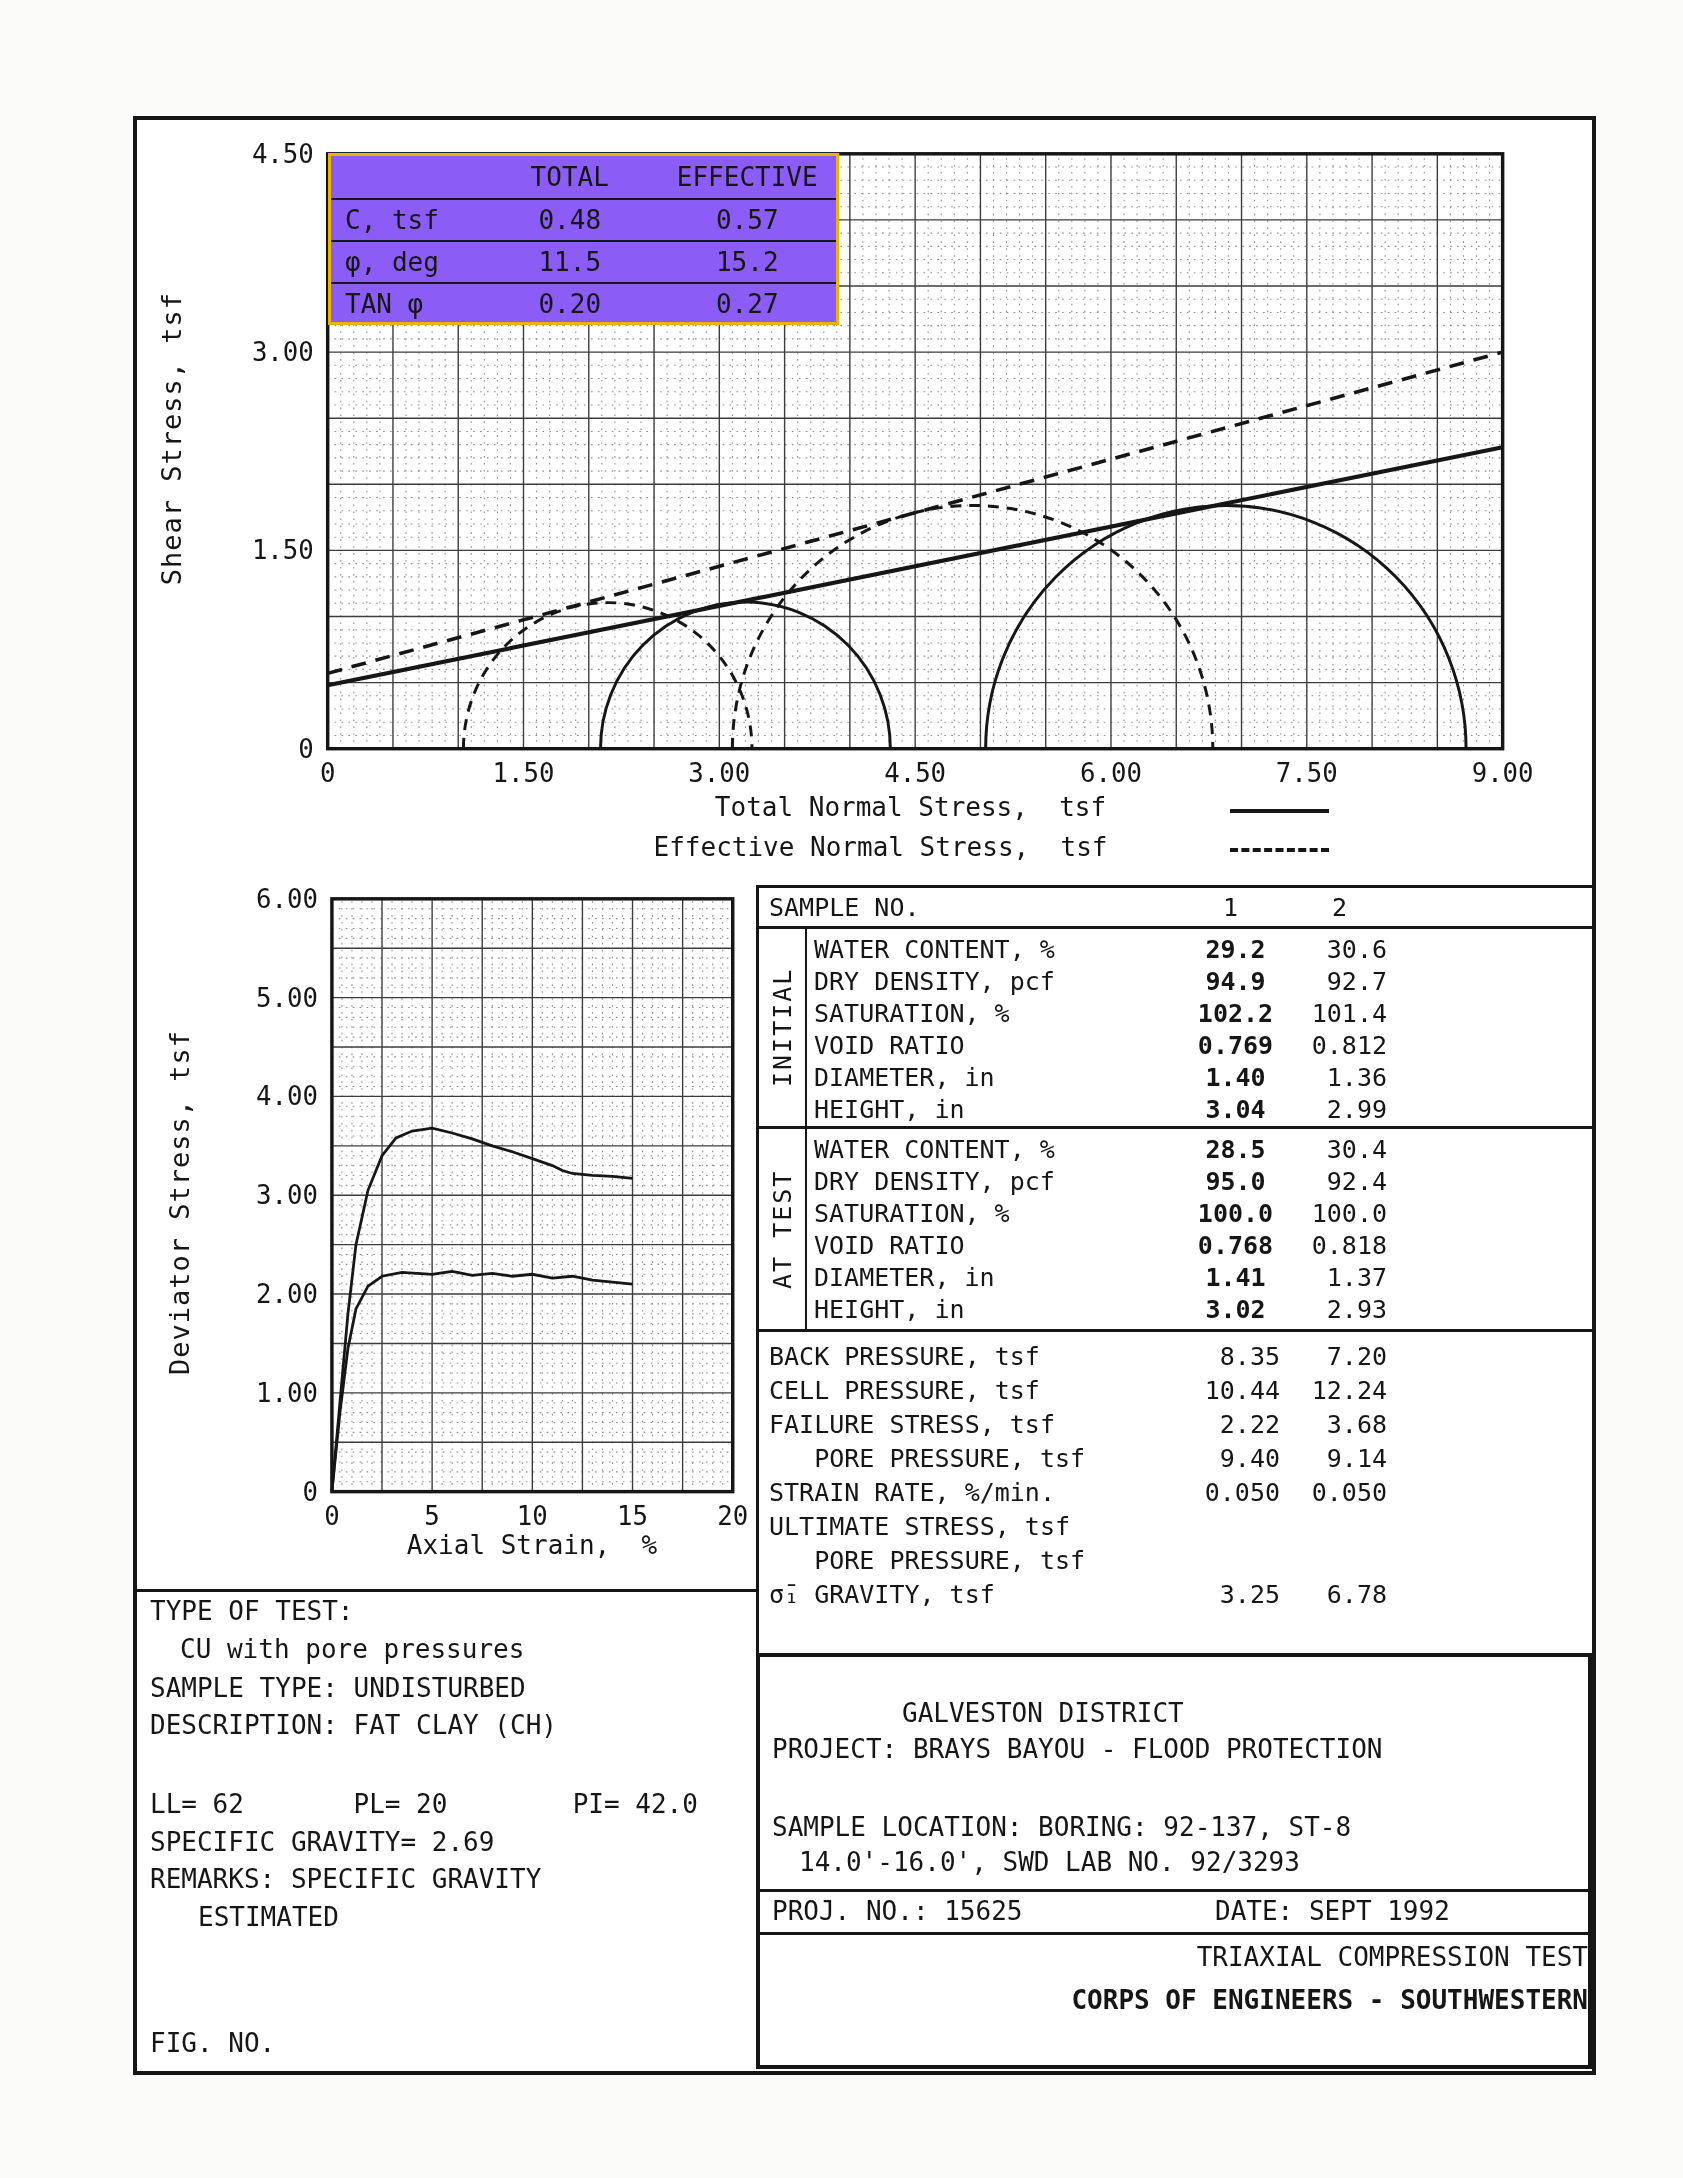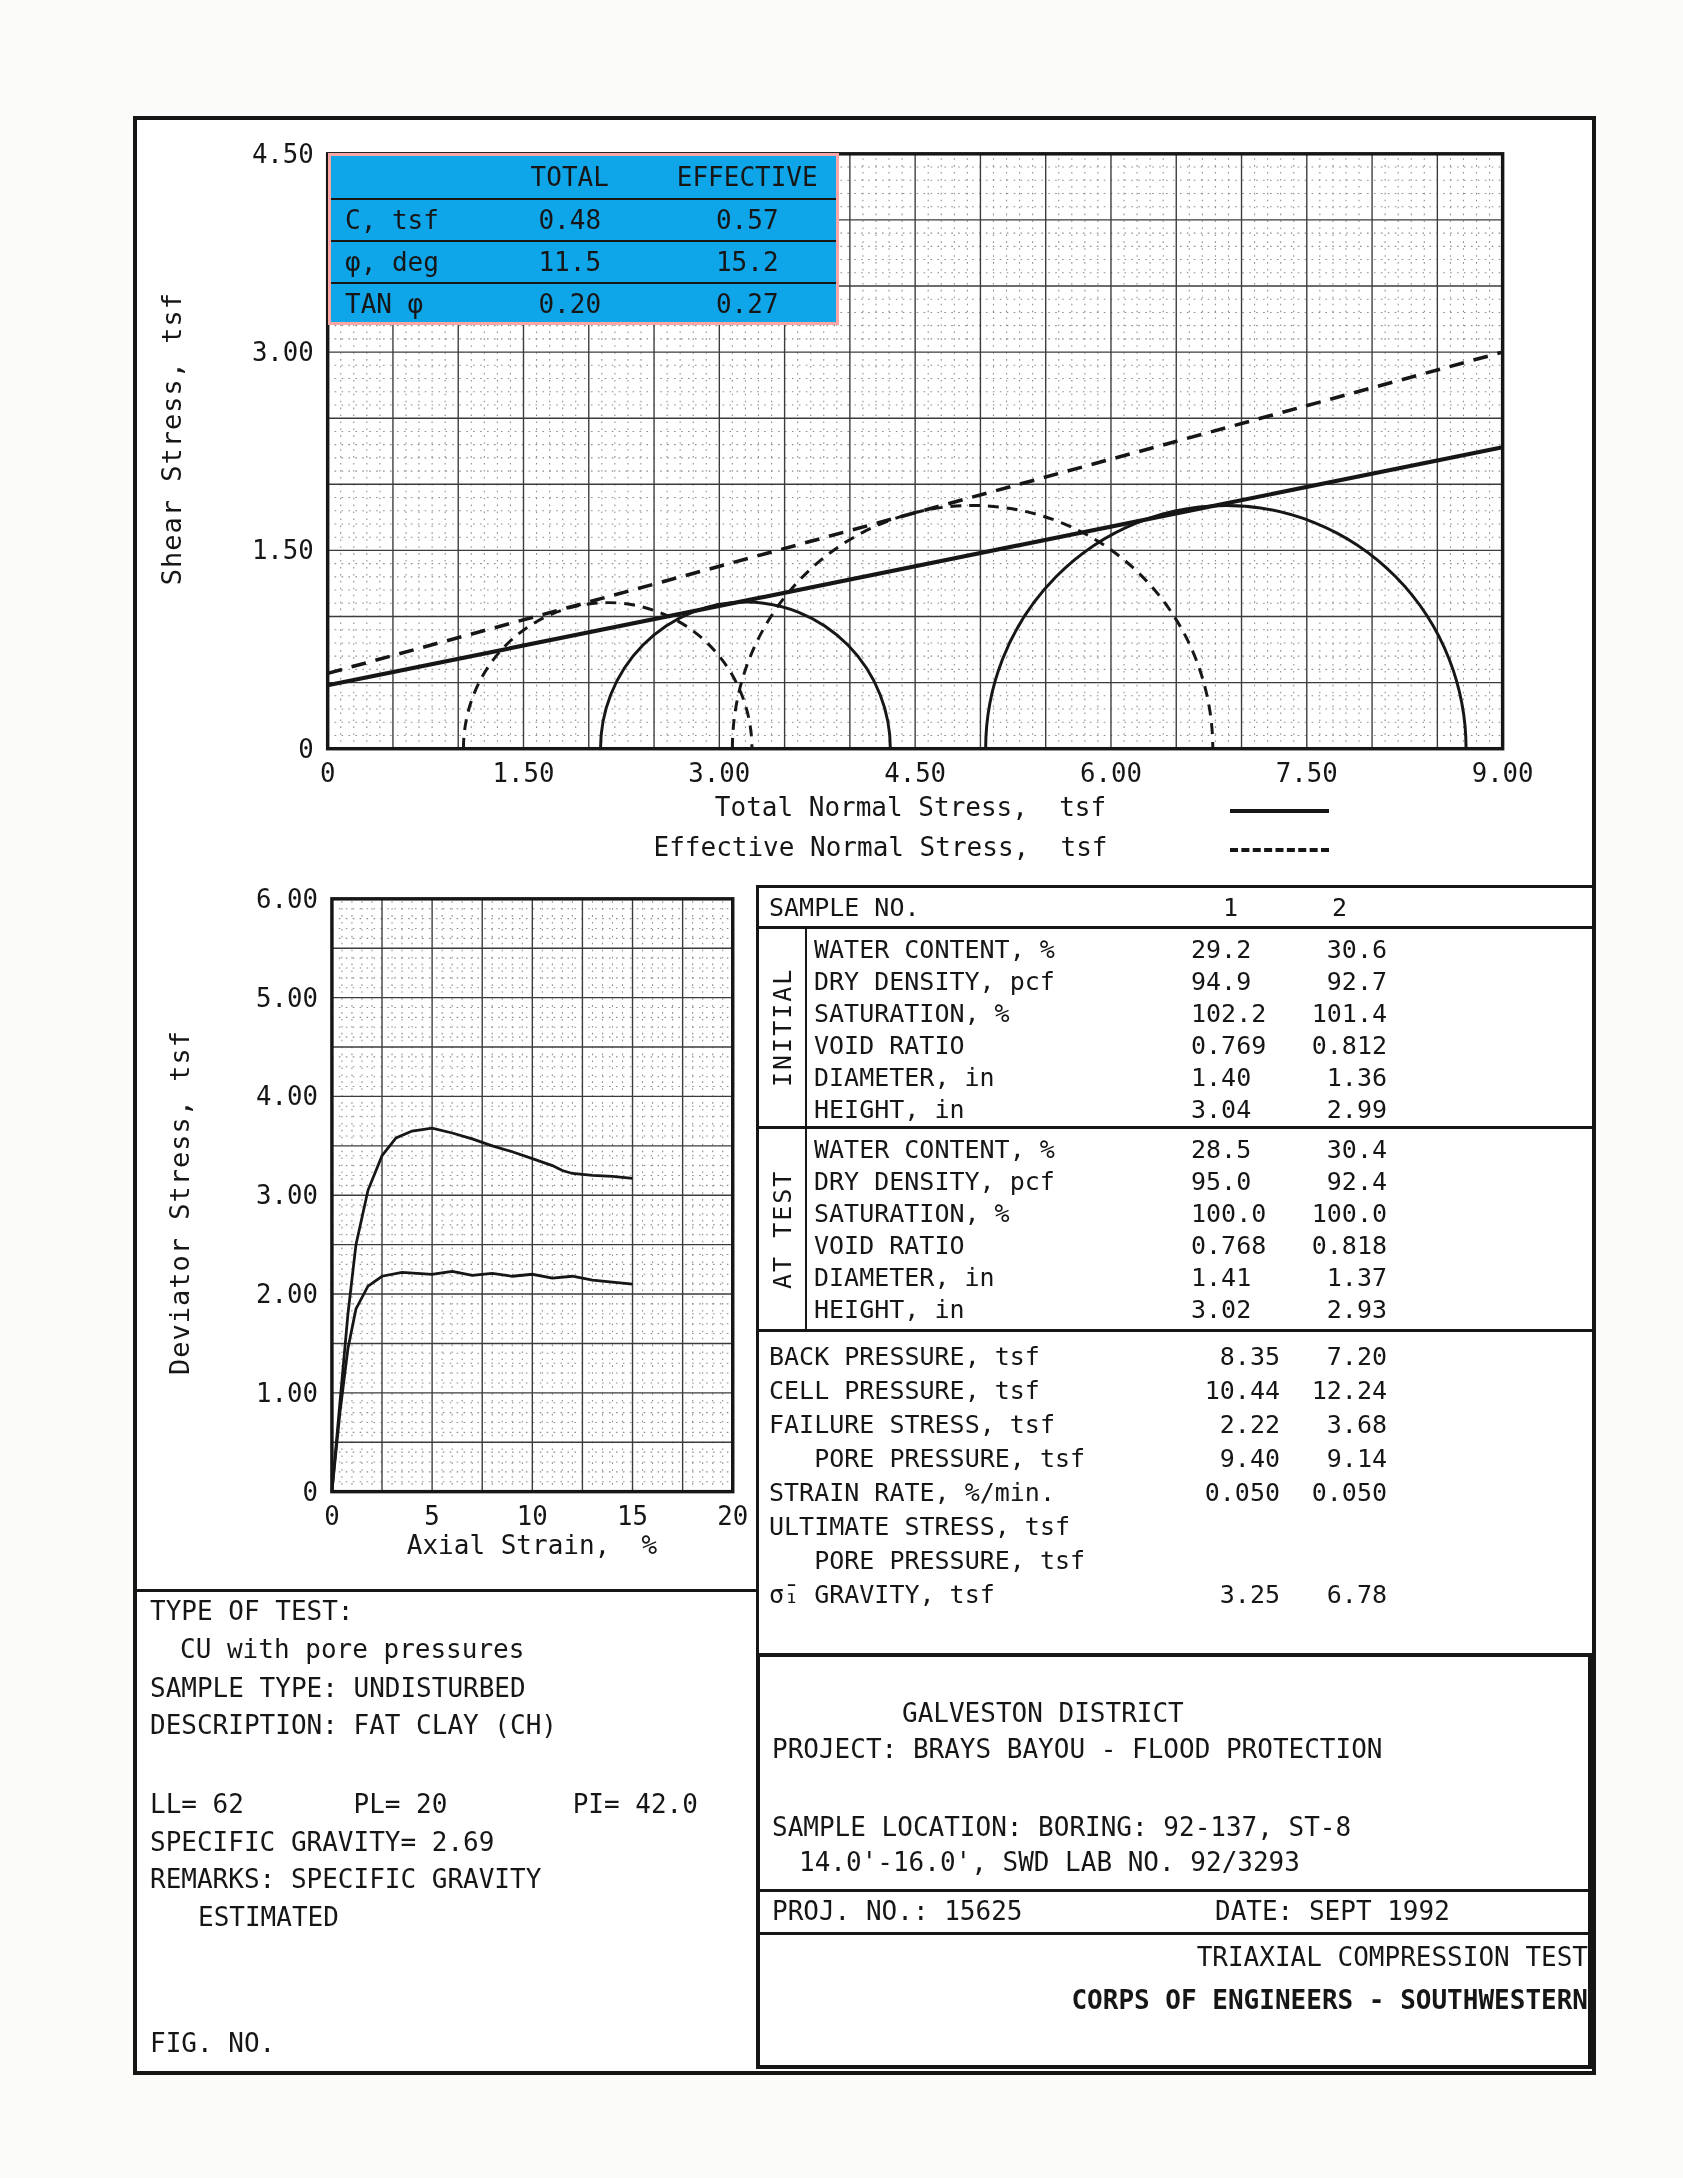--- a/index.html
+++ b/index.html
@@ -3,21 +3,21 @@
 <meta charset="utf-8">
 <style>
 *{box-sizing:border-box;margin:0;padding:0;}
 html,body{width:1683px;height:2178px;}
 body{background:#ececea;font-family:"DejaVu Sans Mono","Liberation Mono",monospace;color:#161616;}
 .page{position:relative;width:1683px;height:2178px;background:#fbfbf9;font-size:26px;overflow:hidden;}
 .frame{position:absolute;left:133px;top:116px;width:1463px;height:1959px;border:4px solid #161616;background:#fff;}
 .abs{position:absolute;}
 .vtext{position:absolute;writing-mode:vertical-rl;transform:rotate(180deg);white-space:pre;font-size:27px;letter-spacing:1px;}
 
-.stable{position:absolute;left:328px;top:153px;width:511px;height:172px;background:#0ea5e9;border:3px solid #fca5a5;}
+.stable{position:absolute;left:328px;top:153px;width:511px;height:172px;background:#8b5cf6;border:3px solid #eab308;}
 .srow{display:flex;align-items:center;height:42px;}
 .srow + .srow{border-top:2px solid #161616;}
 .srow .sl{width:150px;padding-left:14px;white-space:pre;}
 .srow .sc{flex:1;text-align:center;}
 
 svg text.tick{font-family:"DejaVu Sans Mono",monospace;font-size:26px;fill:#161616;}
 .gmin{stroke:#8d8d8d;stroke-width:1.1;stroke-dasharray:1.6 5.4;}
 .gmaj{stroke:#3c3c3c;stroke-width:1.4;}
 .pborder{fill:none;stroke:#161616;stroke-width:3.5;}
 .circ-total{fill:none;stroke:#161616;stroke-width:3;}
@@ -34,21 +34,21 @@
 .sthead span{position:absolute;top:5px;line-height:30px;}
 .sthead .stlabel{left:10px;}
 .sthead .sid1{left:432px;width:79px;text-align:center;}
 .sthead .sid2{left:541px;width:79px;text-align:center;}
 .stsection{position:relative;border-bottom:3px solid #161616;}
 .stsection .vsep{position:absolute;left:46px;top:0;height:100%;border-left:2px solid #161616;}
 .rotlabel{position:absolute;left:0;top:0;width:46px;height:100%;writing-mode:vertical-rl;transform:rotate(180deg);display:flex;align-items:center;justify-content:center;font-size:25px;letter-spacing:2px;}
 .strows{position:relative;margin-left:48px;padding-top:5px;}
 .trow{position:relative;height:32px;line-height:32px;}
 .trow .lbl{position:absolute;left:7px;white-space:pre;}
-.trow .v1{position:absolute;left:384px;width:89px;text-align:left;}
+.trow .v1{position:absolute;left:384px;width:89px;text-align:center;font-weight:bold;}
 .trow .v2{position:absolute;left:493px;width:87px;text-align:right;}
 .sttests{position:relative;padding-top:8px;}
 .trow2{position:relative;height:34px;line-height:34px;}
 .trow2 .lbl{position:absolute;left:10px;white-space:pre;}
 .trow2 .v1{position:absolute;left:432px;width:89px;text-align:right;}
 .trow2 .v2{position:absolute;left:541px;width:87px;text-align:right;}
 
 .hline{position:absolute;border-top:3px solid #161616;}
 .lt{position:absolute;white-space:pre;line-height:30px;}
 .clientbox{position:absolute;left:756px;top:1653px;width:836px;height:416px;border:4px solid #161616;background:#fff;}

